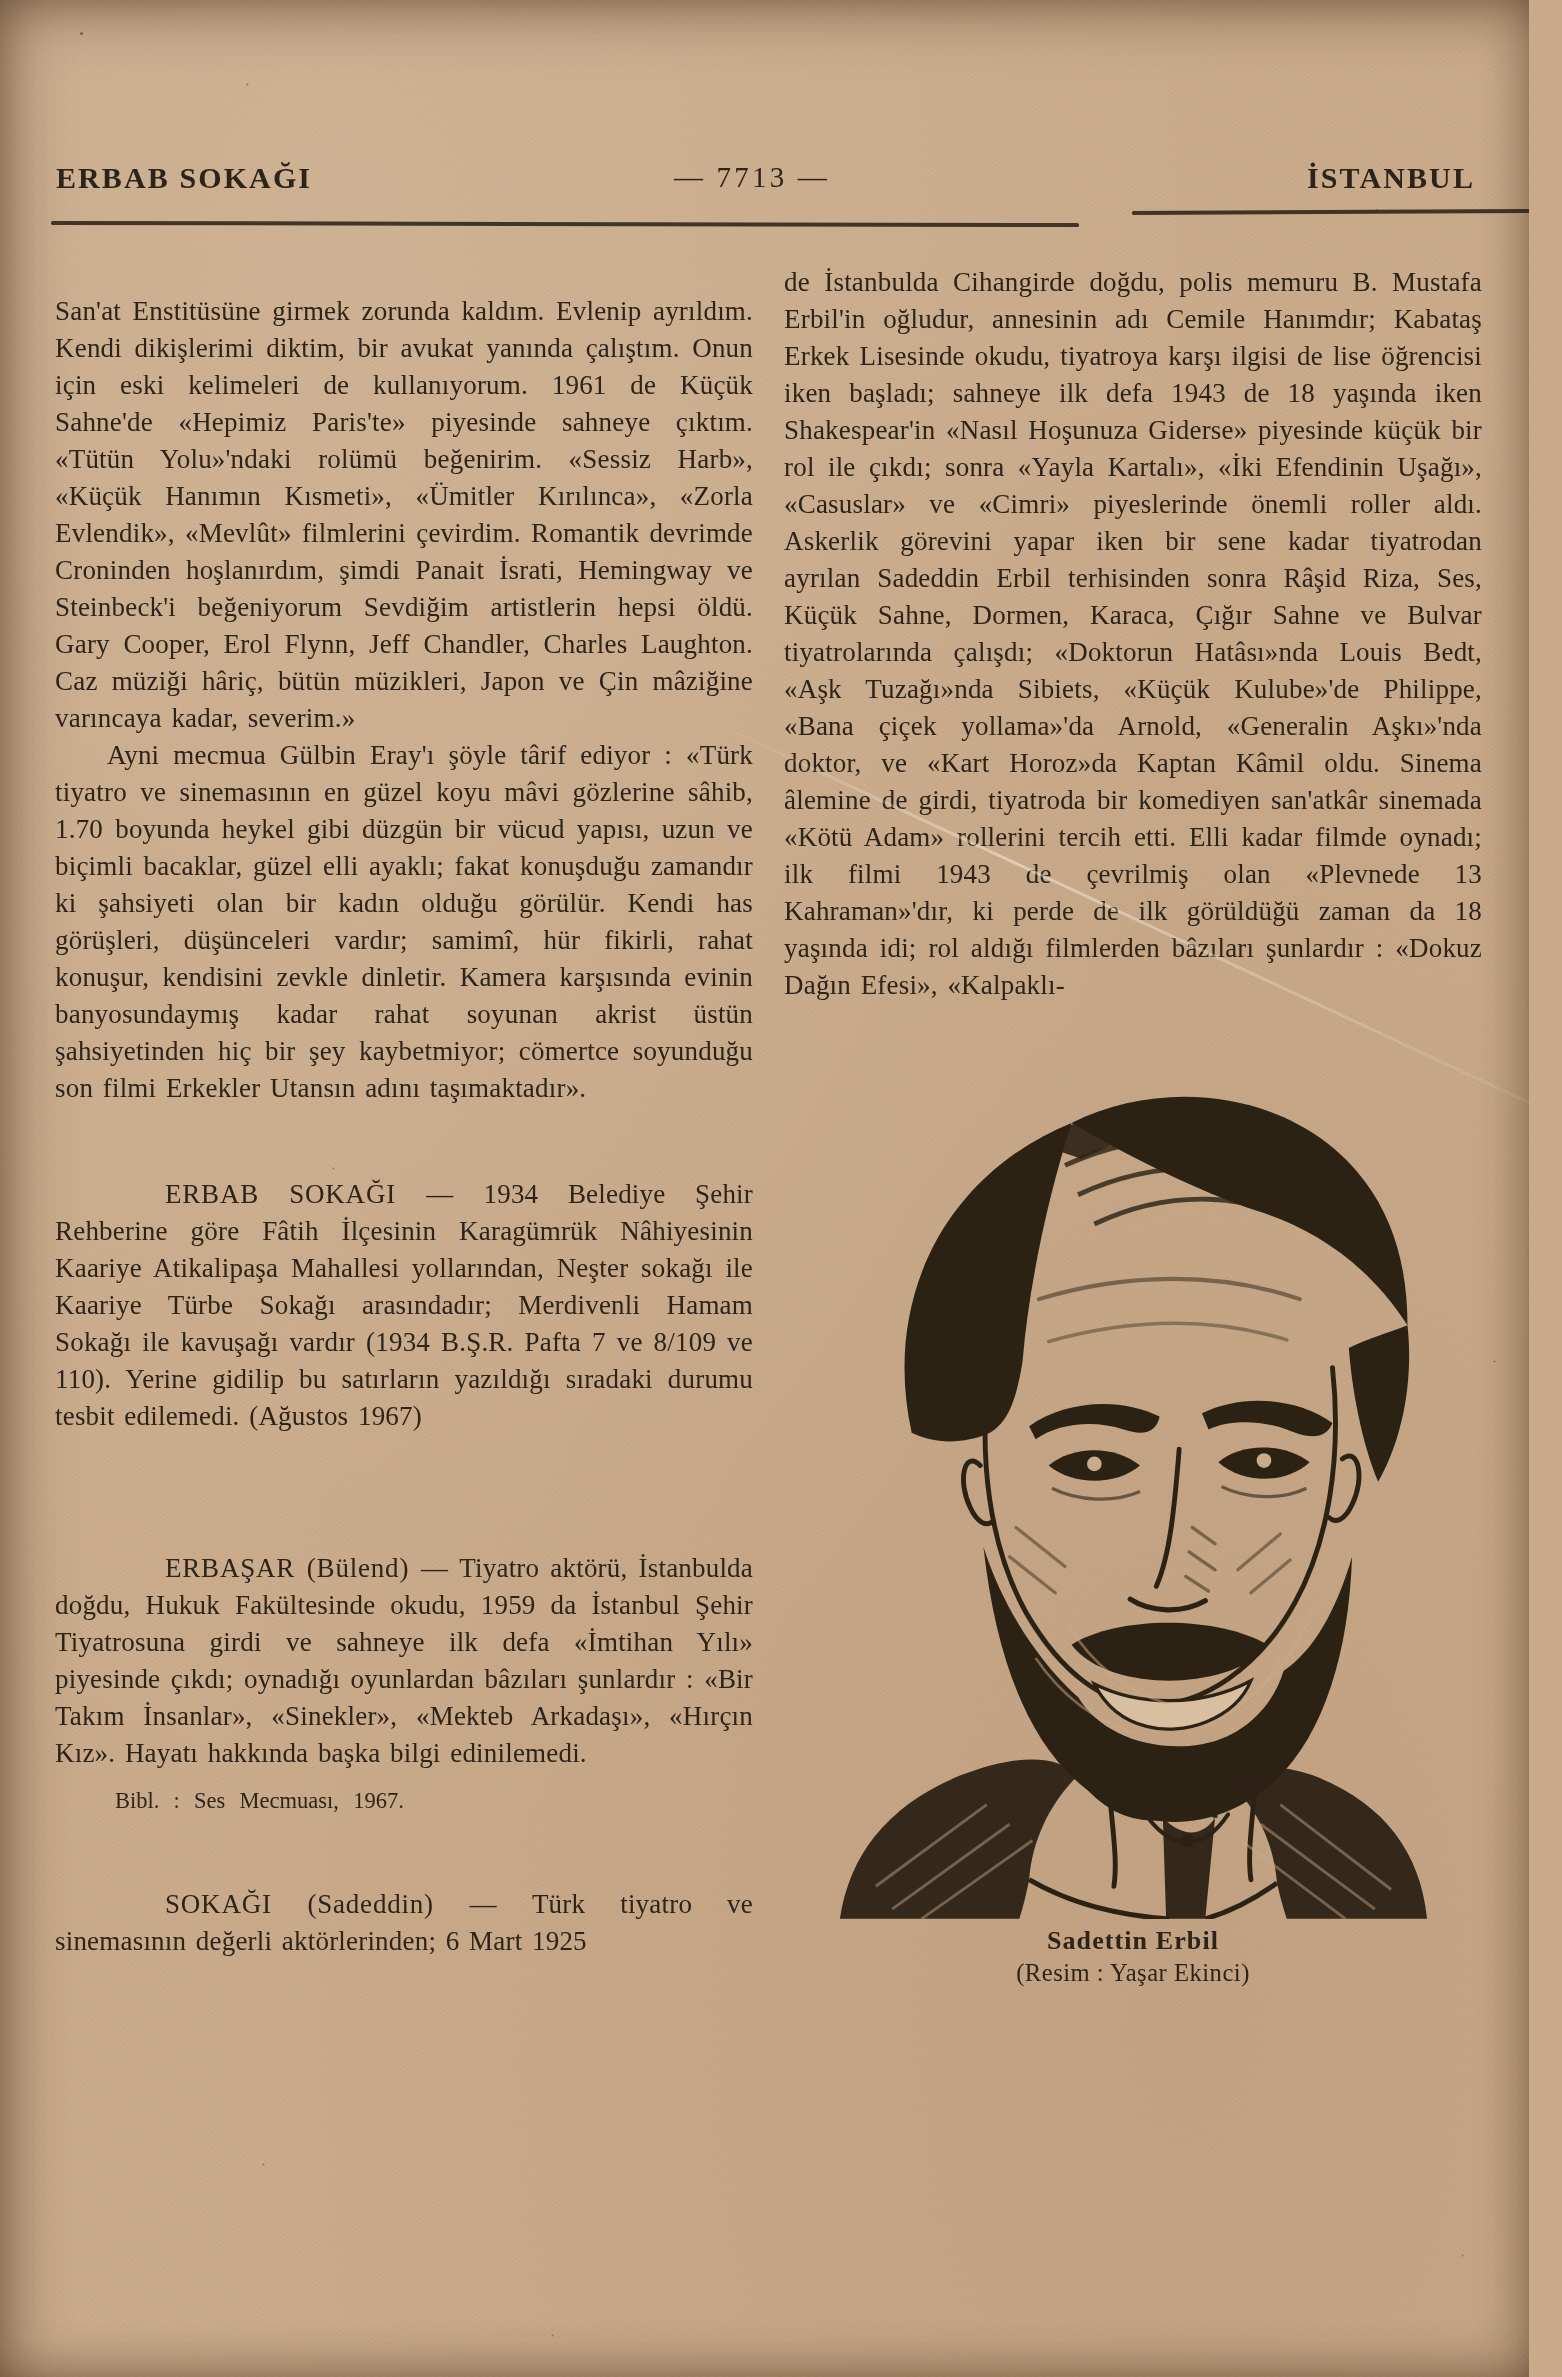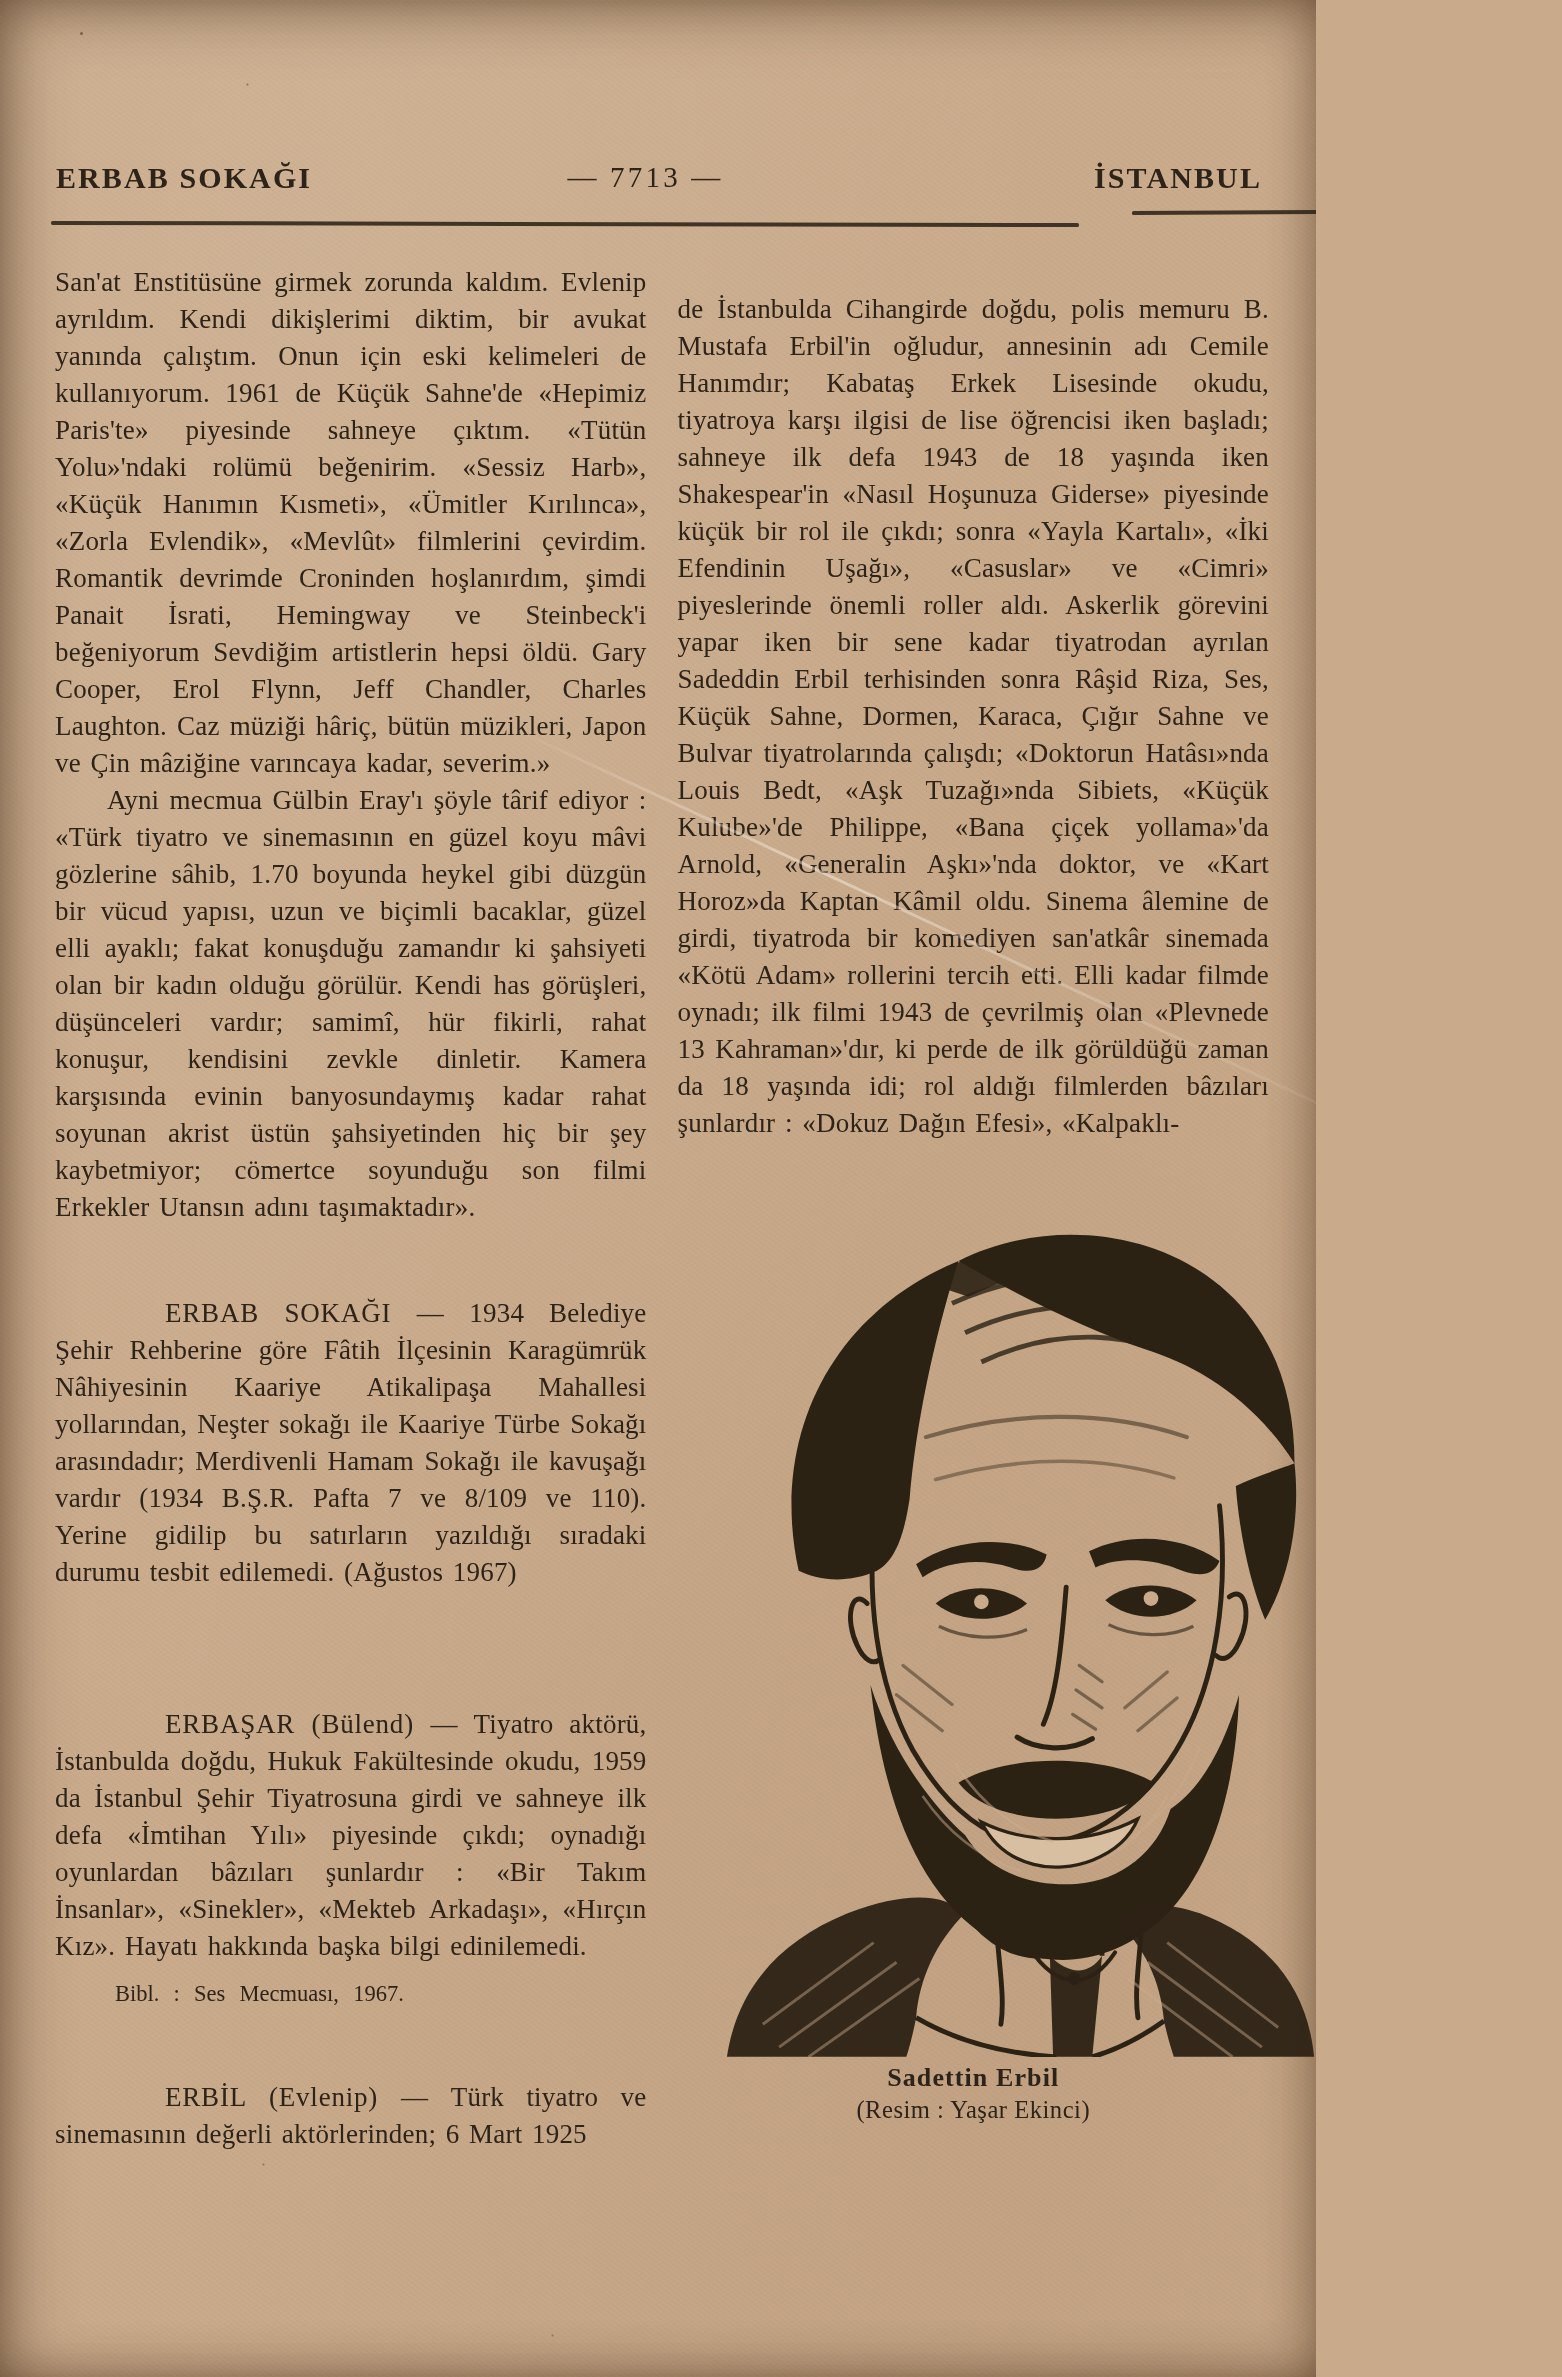--- a/index.html
+++ b/index.html
@@ -9,21 +9,21 @@
     --ink:#2d2318;
   }
   *{margin:0;padding:0;box-sizing:border-box;}
   html,body{width:1563px;height:2377px;}
   body{
     font-family:"Liberation Serif","DejaVu Serif",serif;
     background:var(--paper);
   }
   .page{
     position:relative;
-    width:1316px;height:2377px;
+    width:1529px;height:2377px;
     overflow:hidden;
     color:var(--ink);
     background-color:var(--paper);
     background-image:
       radial-gradient(ellipse at 22% 12%, rgba(255,243,226,0.10), transparent 55%),
       radial-gradient(ellipse at 78% 85%, rgba(122,82,44,0.10), transparent 60%),
       repeating-linear-gradient(37deg, rgba(120,90,60,0.030) 0 1.6px, transparent 1.6px 4.3px),
       repeating-linear-gradient(-29deg, rgba(255,255,255,0.025) 0 1.1px, transparent 1.1px 3.7px);
     box-shadow:
       inset 22.5px 0 70px -21.4px rgba(60,35,15,.45),
@@ -164,21 +164,21 @@
   </div>
 
   <div class="columns">
 
     <div class="col">
       <p class="para cont"><span>San'at Enstitüsüne girmek zorunda kaldım. Evlenip ayrıldım. Kendi dikişlerimi diktim, bir avukat yanında çalıştım. Onun için eski kelimeleri de kullanıyorum. 1961 de Küçük Sahne'de «Hepimiz Paris'te» piyesinde sahneye çıktım. «Tütün Yolu»'ndaki rolümü beğenirim. «Sessiz Harb», «Küçük Hanımın Kısmeti», «Ümitler Kırılınca», «Zorla Evlendik», «Mevlût» filmlerini çevirdim. Romantik devrimde Croninden hoşlanırdım, şimdi Panait İsrati, Hemingway ve Steinbeck'i beğeniyorum Sevdiğim artistlerin hepsi öldü. Gary Cooper, Erol Flynn, Jeff Chandler, Charles Laughton. Caz müziği hâriç, bütün müzikleri, Japon ve Çin mâziğine varıncaya kadar, severim.»</span></p>
       <p class="para ind"><span>Ayni mecmua Gülbin Eray'ı şöyle târif ediyor : «Türk tiyatro ve sinemasının en güzel koyu mâvi gözlerine sâhib, 1.70 boyunda heykel gibi düzgün bir vücud yapısı, uzun ve biçimli bacaklar, güzel elli ayaklı; fakat konuşduğu zamandır ki şahsiyeti olan bir kadın olduğu görülür. Kendi has görüşleri, düşünceleri vardır; samimî, hür fikirli, rahat konuşur, kendisini zevkle dinletir. Kamera karşısında evinin banyosundaymış kadar rahat soyunan akrist üstün şahsiyetinden hiç bir şey kaybetmiyor; cömertce soyunduğu son filmi Erkekler Utansın adını taşımaktadır».</span></p>
       <p class="para entry gap-md"><b class="lead">ERBAB SOKAĞI —</b><span> 1934 Belediye Şehir Rehberine göre Fâtih İlçesinin Karagümrük Nâhiyesinin Kaariye Atikalipaşa Mahallesi yollarından, Neşter sokağı ile Kaariye Türbe Sokağı arasındadır; Merdivenli Hamam Sokağı ile kavuşağı vardır (1934 B.Ş.R. Pafta 7 ve 8/109 ve 110). Yerine gidilip bu satırların yazıldığı sıradaki durumu tesbit edilemedi. (Ağustos 1967)</span></p>
       <p class="para entry gap-lg"><b class="lead">ERBAŞAR (Bülend) —</b><span> Tiyatro aktörü, İstanbulda doğdu, Hukuk Fakültesinde okudu, 1959 da İstanbul Şehir Tiyatrosuna girdi ve sahneye ilk defa «İmtihan Yılı» piyesinde çıkdı; oynadığı oyunlardan bâzıları şunlardır : «Bir Takım İnsanlar», «Sinekler», «Mekteb Arkadaşı», «Hırçın Kız». Hayatı hakkında başka bilgi edinilemedi.</span></p>
       <p class="bibl"><span>Bibl. : Ses Mecmuası, 1967.</span></p>
-      <p class="para entry gap-md"><b class="lead">ERBİL (Evlenip) —</b><span> Türk tiyatro ve sinemasının değerli aktörlerinden; 6 Mart 1925</span></p>
+      <p class="para entry gap-md"><b class="lead">SOKAĞI (Sadeddin) —</b><span> Türk tiyatro ve sinemasının değerli aktörlerinden; 6 Mart 1925</span></p>
     </div>
 
     <div class="col">
       <p class="para cont"><span>de İstanbulda Cihangirde doğdu, polis memuru B. Mustafa Erbil'in oğludur, annesinin adı Cemile Hanımdır; Kabataş Erkek Lisesinde okudu, tiyatroya karşı ilgisi de lise öğrencisi iken başladı; sahneye ilk defa 1943 de 18 yaşında iken Shakespear'in «Nasıl Hoşunuza Giderse» piyesinde küçük bir rol ile çıkdı; sonra «Yayla Kartalı», «İki Efendinin Uşağı», «Casuslar» ve «Cimri» piyeslerinde önemli roller aldı. Askerlik görevini yapar iken bir sene kadar tiyatrodan ayrılan Sadeddin Erbil terhisinden sonra Râşid Riza, Ses, Küçük Sahne, Dormen, Karaca, Çığır Sahne ve Bulvar tiyatrolarında çalışdı; «Doktorun Hatâsı»nda Louis Bedt, «Aşk Tuzağı»nda Sibiets, «Küçük Kulube»'de Philippe, «Bana çiçek yollama»'da Arnold, «Generalin Aşkı»'nda doktor, ve «Kart Horoz»da Kaptan Kâmil oldu. Sinema âlemine de girdi, tiyatroda bir komediyen san'atkâr sinemada «Kötü Adam» rollerini tercih etti. Elli kadar filmde oynadı; ilk filmi 1943 de çevrilmiş olan «Plevnede 13 Kahraman»'dır, ki perde de ilk görüldüğü zaman da 18 yaşında idi; rol aldığı filmlerden bâzıları şunlardır : «Dokuz Dağın Efesi», «Kalpaklı-</span></p>
 
       <figure class="portrait">
         <svg viewBox="0 0 420 540" xmlns="http://www.w3.org/2000/svg" role="img">
 
           <g stroke="#2c2214" fill="none" stroke-linecap="round">
             <path d="M122,196 C114,258 122,312 144,352 C166,390 192,408 218,409 C252,410 287,386 309,346 C329,310 338,258 332,202" stroke-width="3"></path>

